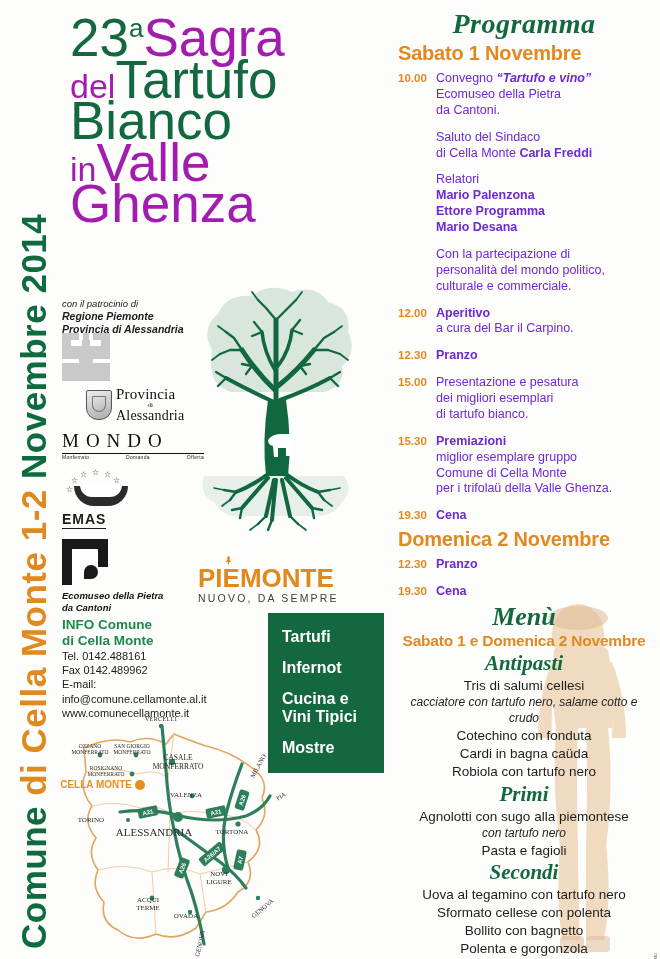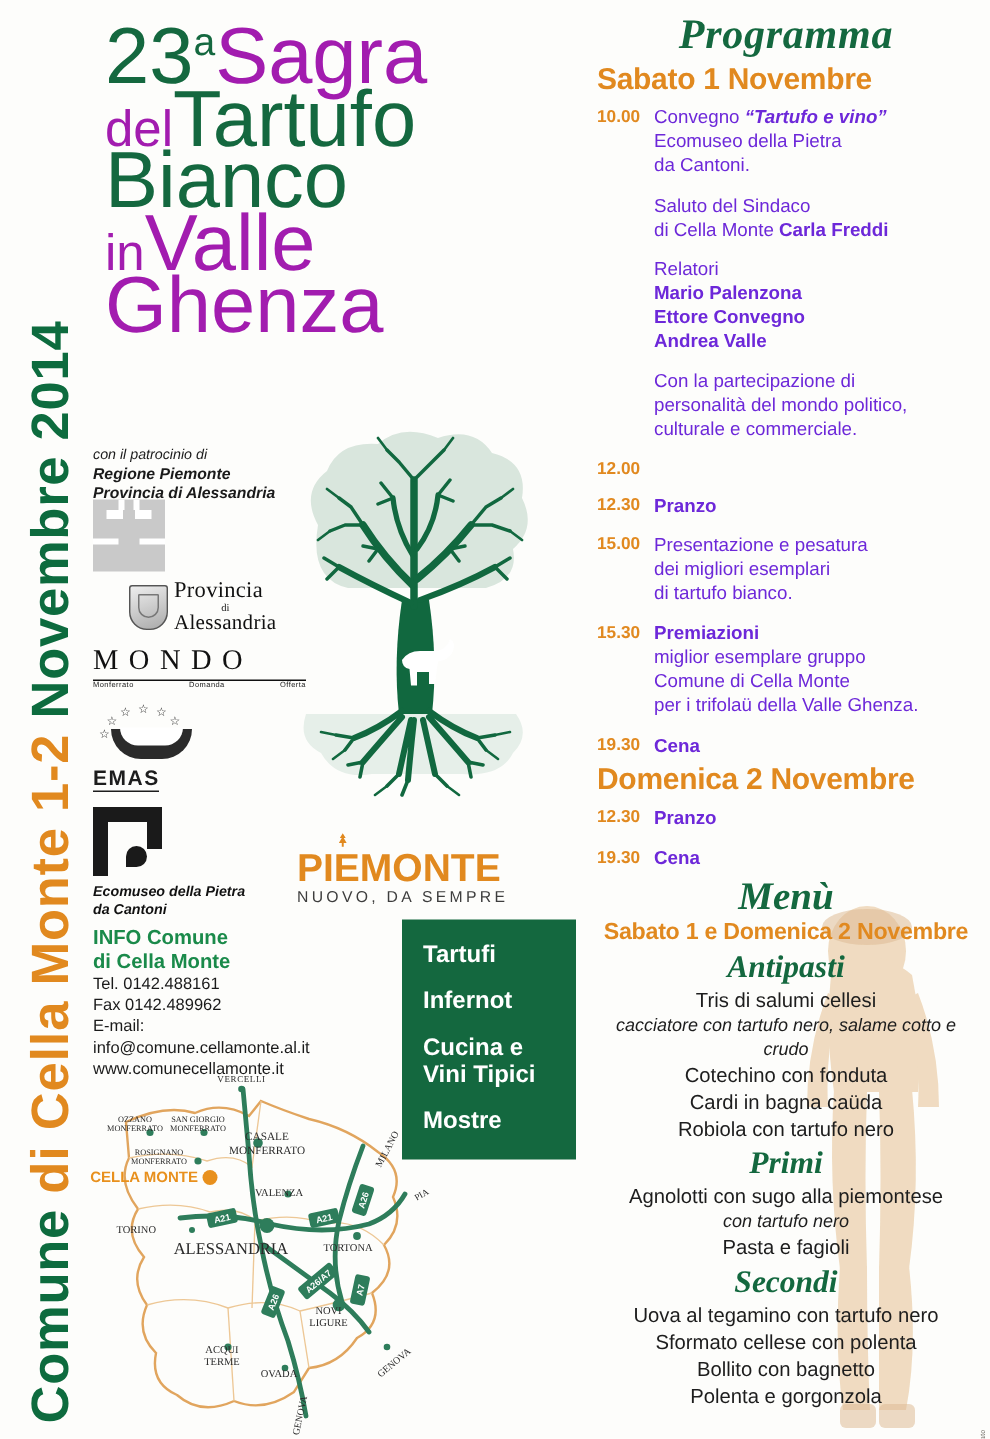--- a/index.html
+++ b/index.html
@@ -489,36 +489,40 @@
             <div>Saluto del Sindaco</div>
             <div>di Cella Monte <b>Carla Freddi</b></div>
           </div>
         </div>
         <div class="gap"></div>
         <div class="row">
           <div class="time"></div>
           <div class="desc">
             <div>Relatori</div>
             <div><b>Mario Palenzona</b></div>
-            <div><b>Ettore Convegno</b></div>
-            <div><b>Andrea Valle</b></div>
+            <div><b>Ettore Programma</b></div>
+            <div><b>Mario Desana</b></div>
           </div>
         </div>
         <div class="gap"></div>
         <div class="row">
           <div class="time"></div>
           <div class="desc">
             <div>Con la partecipazione di</div>
             <div>personalità del mondo politico,</div>
             <div>culturale e commerciale.</div>
           </div>
         </div>
         <div class="gap"></div>
         <div class="row">
           <div class="time">12.00</div>
+          <div class="desc">
+            <div><b>Aperitivo</b></div>
+            <div>a cura del Bar il Carpino.</div>
+          </div>
         </div>
         <div class="gap"></div>
         <div class="row">
           <div class="time">12.30</div>
           <div class="desc">
             <div><b>Pranzo</b></div>
           </div>
         </div>
         <div class="gap"></div>
         <div class="row">

